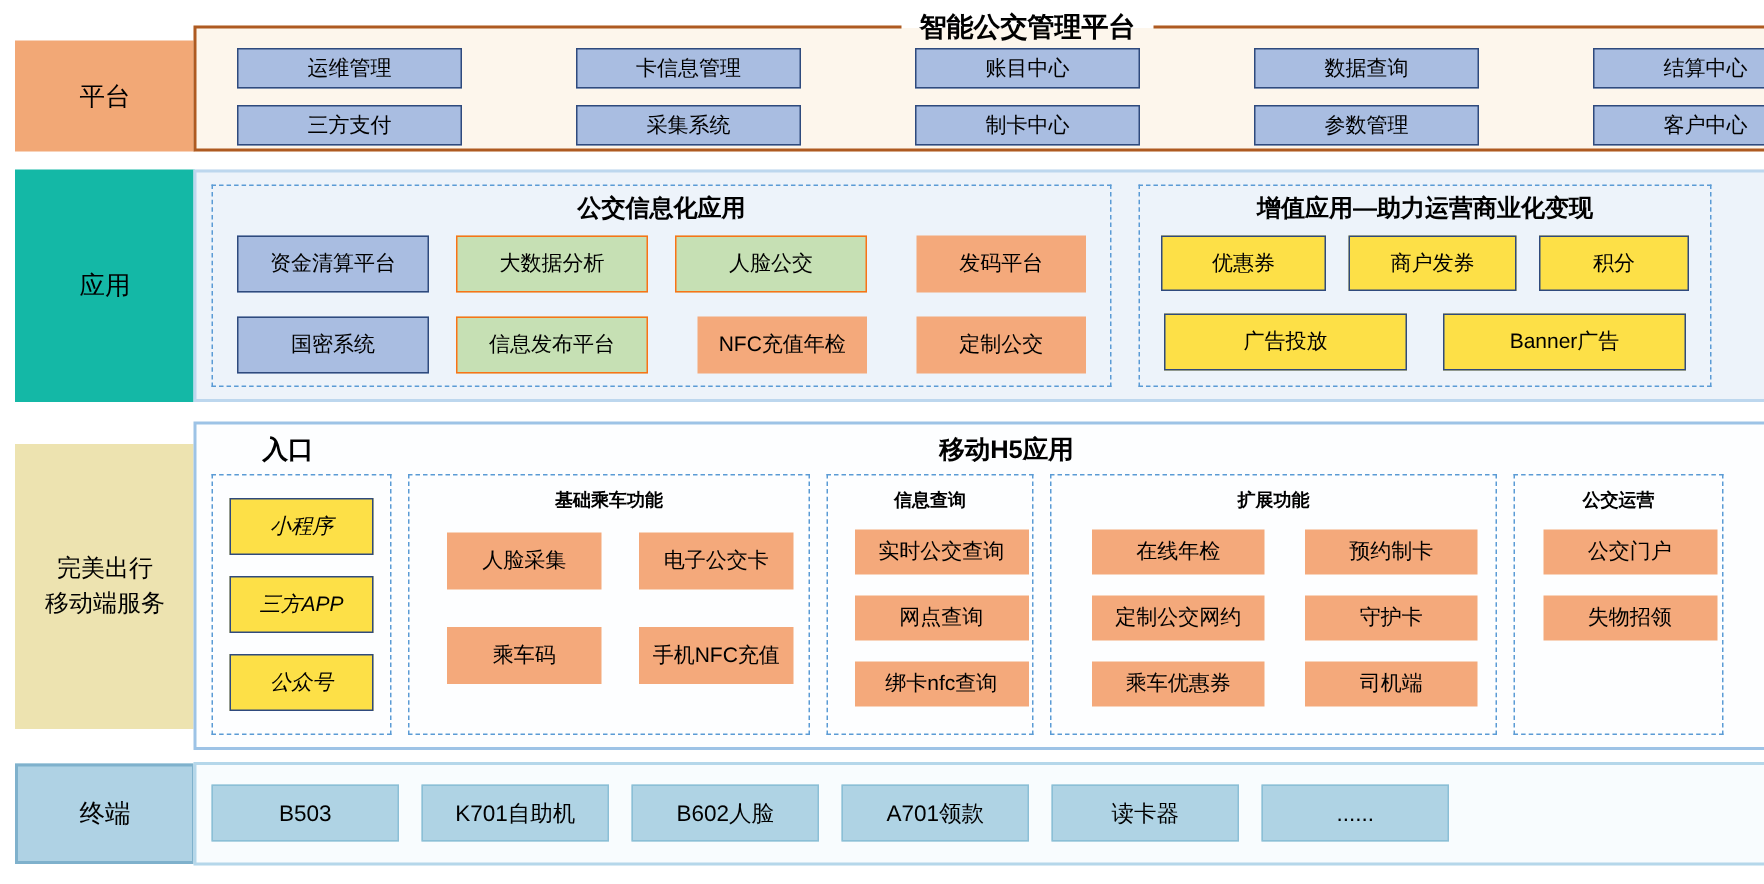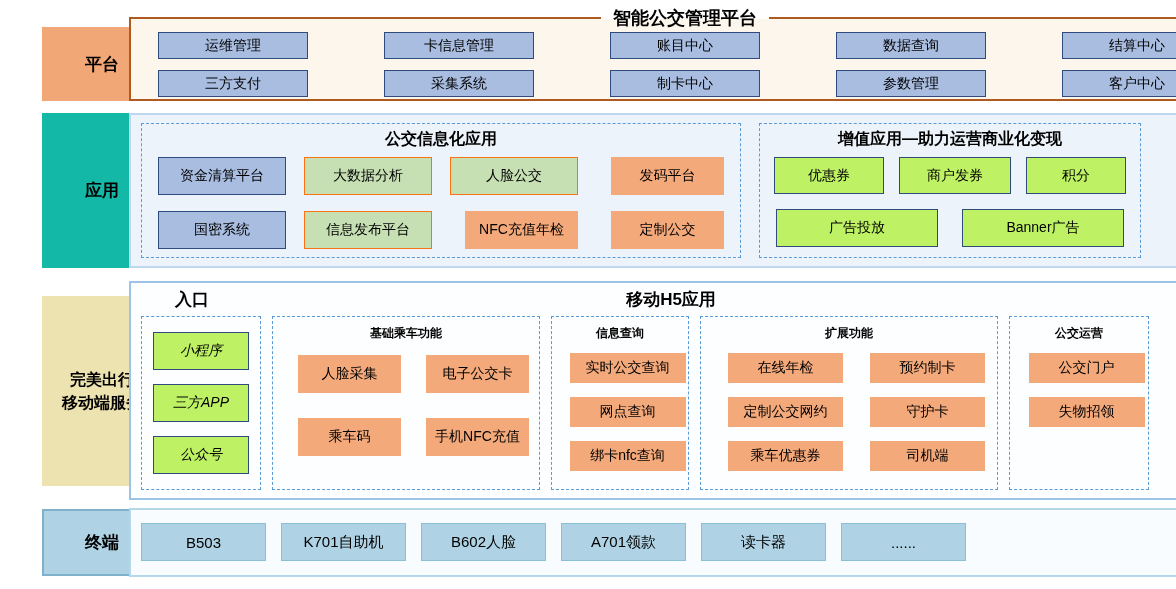--- a/index.html
+++ b/index.html
@@ -5,30 +5,30 @@
   * { margin:0; padding:0; box-sizing:border-box; }
   html,body { background:#fff; }
   body {
     width:1176px; height:589px; position:relative; overflow:hidden;
     font-family:"Liberation Sans", sans-serif; color:#000;
   }
   .band { position:absolute; left:129px; width:1112px; }
   .side-label {
     position:absolute; left:10px; width:120px;
     display:flex; flex-direction:column; align-items:center; justify-content:center;
-    font-weight:700; font-size:17px; text-align:left;margin-left:32px;
+    font-weight:400; font-size:17px; text-align:left;
   }
   .cbox {
     display:flex; align-items:center; justify-content:center;
     font-size:14px; text-align:center; white-space:nowrap;
   }
   .blue   { background:#A9BDE1; border:1px solid #2F4A7D; }
   .green  { background:#C6E0B4; border:1px solid #f97316; }
   .orange { background:#F4A97B;margin-left:15px; }
-  .yellow { background:#bef264; border:1px solid #2F4A7D;text-align:right; }
+  .yellow { background:#fde047; border:1px solid #2F4A7D;text-align:right; }
   .dashed { border:1.5px dashed #5B9BD5; }
   .group-title { font-size:16px; font-weight:700; text-align:center; }
 
   
   #band-platform { top:17px; height:84px; background:#FDF6EC; border:2px solid #AE5A21; }
   #label-platform { top:27px; height:74px; background:#F2A876; }
   #platform-title {
     position:absolute; top:-14px; left:50%; transform:translateX(-50%);
     font-size:18px; font-weight:700; line-height:26px; padding:0 12px; white-space:nowrap;
     background:linear-gradient(to bottom, #ffffff 53%, #FDF6EC 53%);

